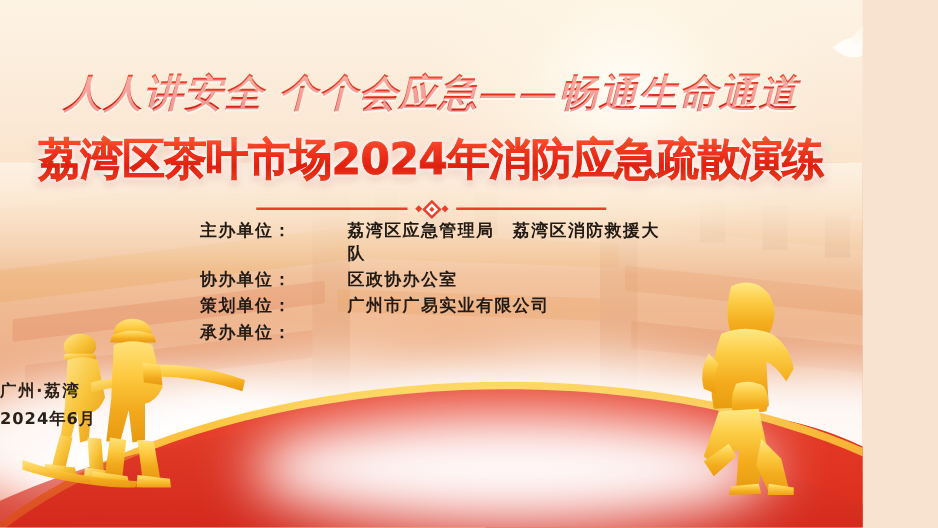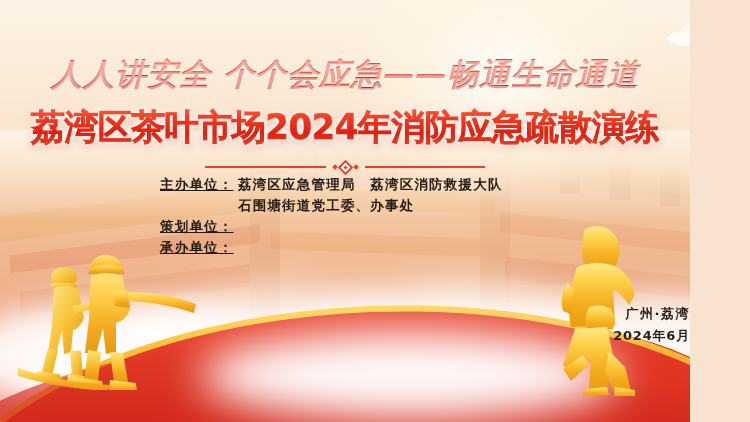--- a/index.html
+++ b/index.html
@@ -198,34 +198,34 @@
   .orgs{
     position:absolute; left:0; right:0; top:176px;
     display:flex; flex-direction:column; align-items:center;
     gap:3px;
     color:#221a14;
     font-size:13.5px;
     font-weight:700;
     letter-spacing:1.2px;
   }
   .org-row{ display:flex; width:370px; }
-  .org-label{ width:78px; text-align:left; flex:0 0 78px;text-decoration:underline; }
-  .org-value{ flex:1; text-align:left; font-weight:600; }
+  .org-label{ width:78px; text-align:left; flex:0 0 78px; }
+  .org-value{ flex:1; text-align:left; font-weight:600;margin-left:40px; }
   .org-row.cont .org-label{ visibility:hidden; }
 
   .footer{
     position:absolute; left:0; right:0; top:303px;
-    text-align:right;
+    text-align:left;
     color:#2a2018;
     font-size:13px;
     font-weight:600;
     letter-spacing:1.5px;
     line-height:1.7;
   }
-  .footer .date{ letter-spacing:.8px;margin-left:15px; }
+  .footer .date{ letter-spacing:.8px; }
 </style>
 </head>
 <body>
 
 <div id="poster">
 
   <div class="bg-photo">
     <div class="bldg" id="b1"></div>
     <div class="sign" id="b1b"></div>
     <div class="sign red" id="b1c"></div>
@@ -348,26 +348,27 @@
         <span class="orn-dot"></span>
       </span>
       <span class="div-line"></span>
     </div>
 
     <div class="orgs">
       <div class="org-row">
         <span class="org-label">主办单位：</span>
         <span class="org-value">荔湾区应急管理局　荔湾区消防救援大队</span>
       </div>
-      <div class="org-row cont">
-        <span class="org-label">主办单位：</span>
-        <span class="org-value">石围塘街道党工委、办事处</span>
+      <div class="org-row">
+        <span class="org-label">协办单位：</span>
+        <span class="org-value">区政协办公室</span>
       </div>
       <div class="org-row">
         <span class="org-label">策划单位：</span>
+        <span class="org-value">广州市广易实业有限公司</span>
       </div>
       <div class="org-row">
         <span class="org-label">承办单位：</span>
       </div>
     </div>
 
     <div class="footer">
       <div>广州·荔湾</div>
       <div class="date">2024年6月</div>
     </div>

